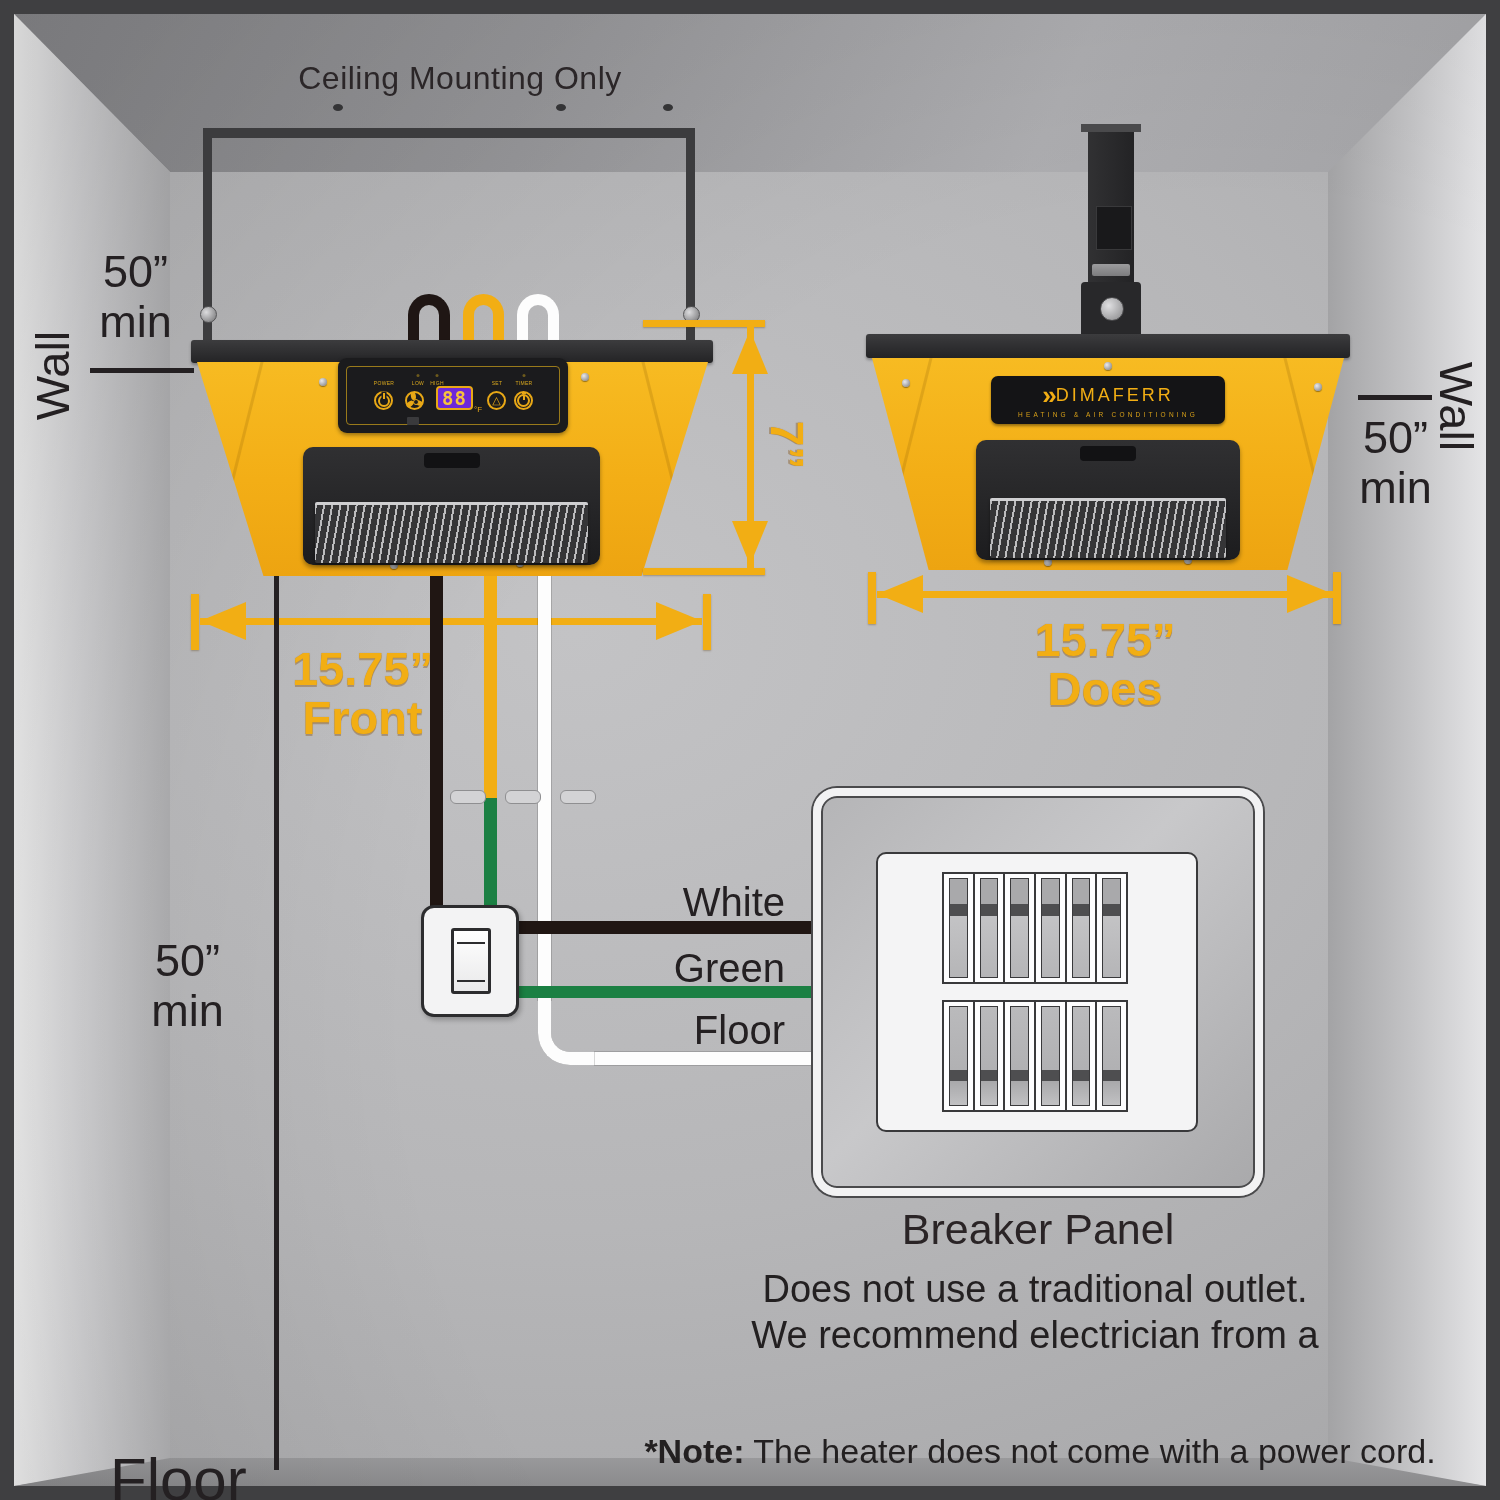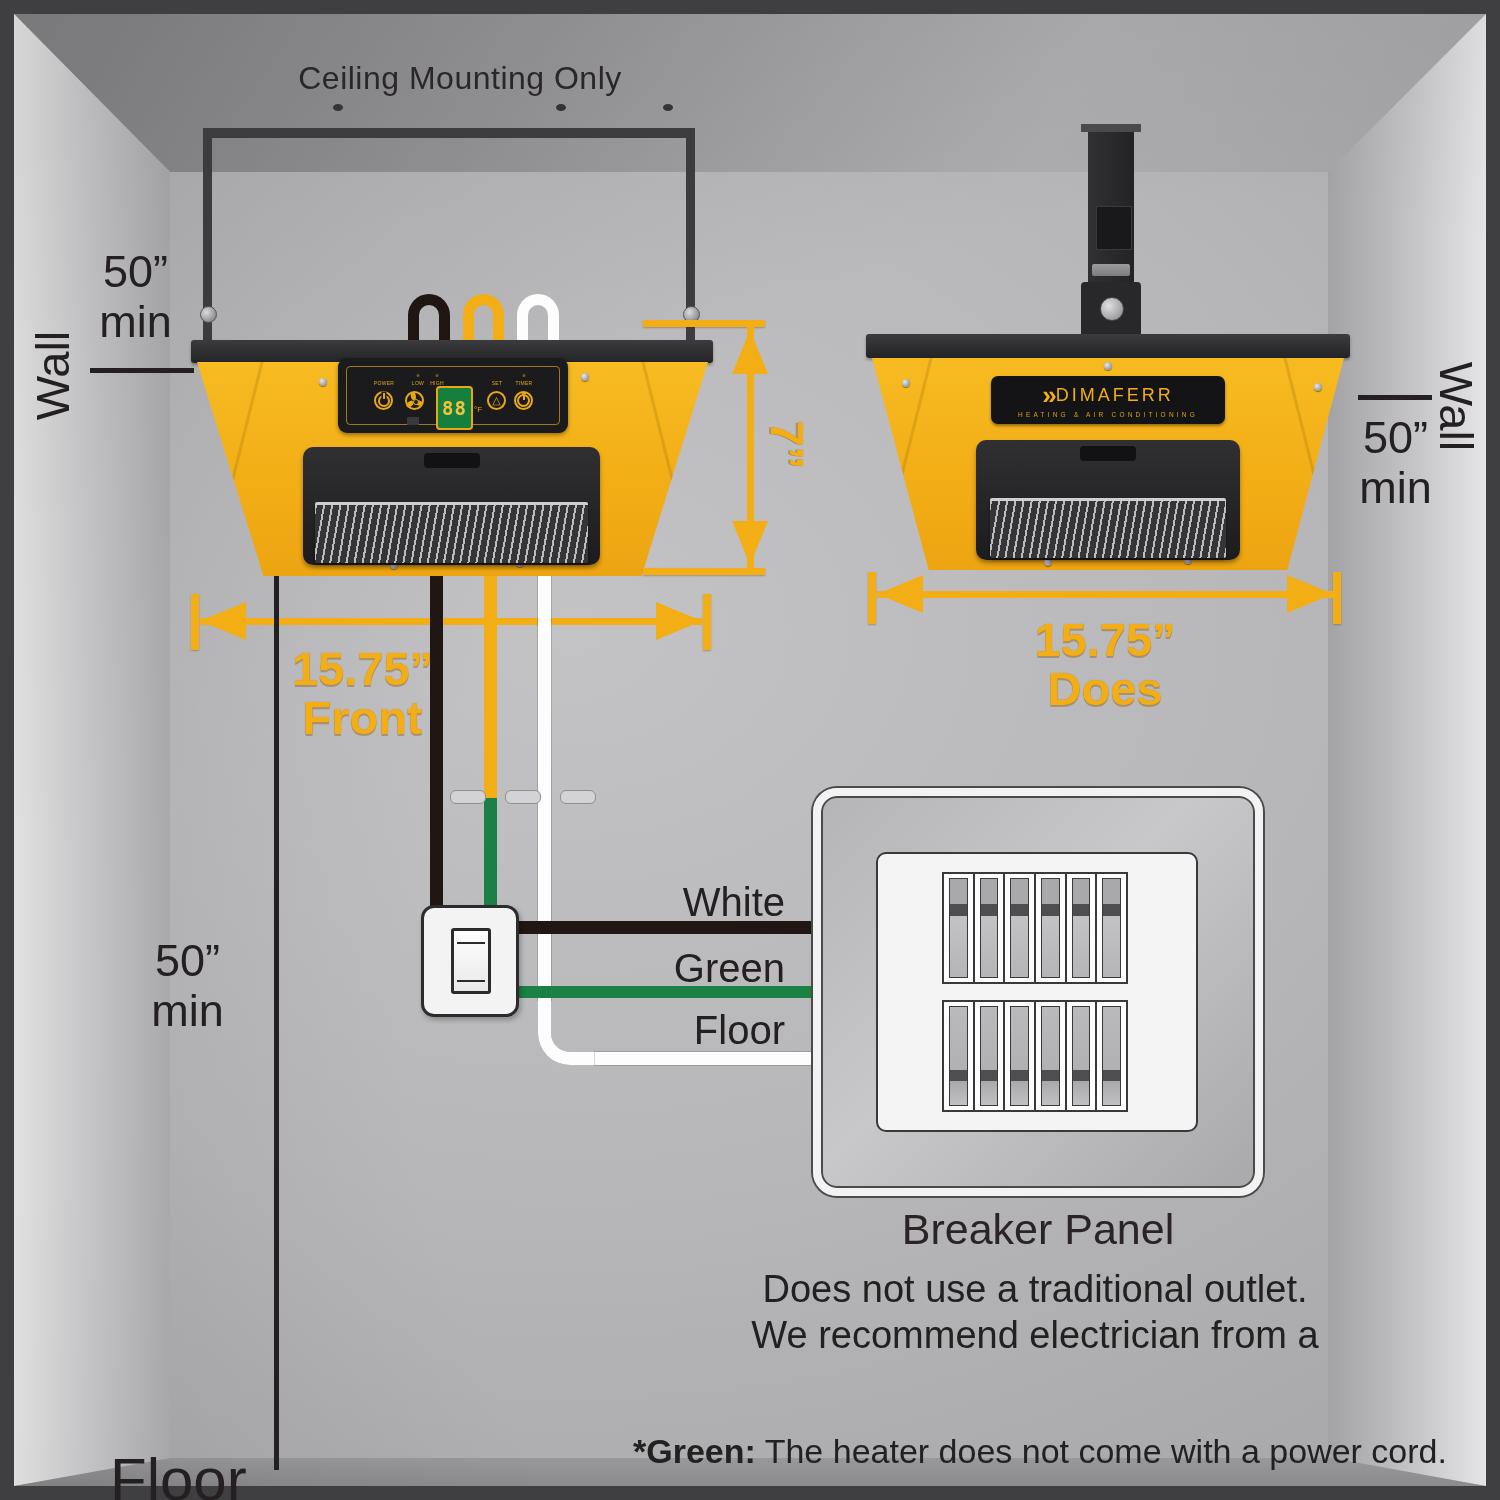--- a/index.html
+++ b/index.html
@@ -65,21 +65,21 @@
   .cdot{position:absolute;width:10px;height:7px;border-radius:50%;background:#343436;}
 
   
   #cpanel{position:absolute;left:338px;top:358px;width:230px;height:75px;background:#1b1b1d;border-radius:9px;
           box-shadow:0 2px 4px rgba(0,0,0,.4);z-index:5;}
   #cpanel .frame{position:absolute;inset:8px;border:1.5px solid #b9921c;border-radius:4px;opacity:.8;}
   .cp-lbl{position:absolute;font-size:5px;letter-spacing:.3px;color:#d9a81e;transform:translateX(-50%);white-space:nowrap;}
   .cp-btn{position:absolute;width:19px;height:19px;border-radius:50%;border:2.5px solid #e8a816;box-sizing:border-box;
           display:flex;align-items:center;justify-content:center;color:#e8a816;}
   .cp-dot{position:absolute;width:3px;height:3px;border-radius:50%;background:#6d5a1c;transform:translateX(-50%);}
-  #cp-disp{position:absolute;left:98px;top:28px;width:37px;height:44px;background:#15803d;border:2px solid #e8a816;
+  #cp-disp{position:absolute;left:98px;top:28px;width:37px;height:24px;background:#6d28d9;border:2px solid #e8a816;
            border-radius:4px;box-sizing:border-box;display:flex;align-items:center;justify-content:center;
            font-family:"DejaVu Sans Mono",monospace;font-weight:bold;font-size:19px;color:#f6c23c;letter-spacing:1px;}
   .cp-unit{position:absolute;left:136px;top:47px;font-size:8px;color:#e8a816;}
   .pw-ring{width:8px;height:8px;border:2px solid currentColor;border-radius:50%;position:relative;}
   .pw-bar{position:absolute;left:50%;top:-4px;width:2px;height:6px;background:currentColor;transform:translateX(-50%);
           box-shadow:0 0 0 1.5px #1b1b1d;}
   .fan{position:relative;width:13px;height:13px;}
   .fan i{position:absolute;left:50%;top:50%;width:8px;height:4.5px;border-radius:50%;background:currentColor;
          transform-origin:-1px 50%;}
   .fan i:nth-child(1){transform:translate(0,-50%) rotate(20deg);}
@@ -357,16 +357,16 @@
         </div>
     </div>
   </div>
   <div class="abs t-panel center" style="left:813px;top:1205px;width:450px;z-index:8;">Breaker Panel</div>
 
   <div class="abs t-body center" style="left:640px;top:1266px;width:790px;z-index:8;">
     <div>Does not use a traditional outlet.</div>
     <div>We recommend electrician from a</div>
   </div>
   <div class="abs t-note center" style="left:590px;top:1432px;width:900px;z-index:8;">
-    <b>*Green:</b><span> The heater does not come with a power cord.</span>
+    <b>*Note:</b><span> The heater does not come with a power cord.</span>
   </div>
 
 </div>
 
 </body></html>

